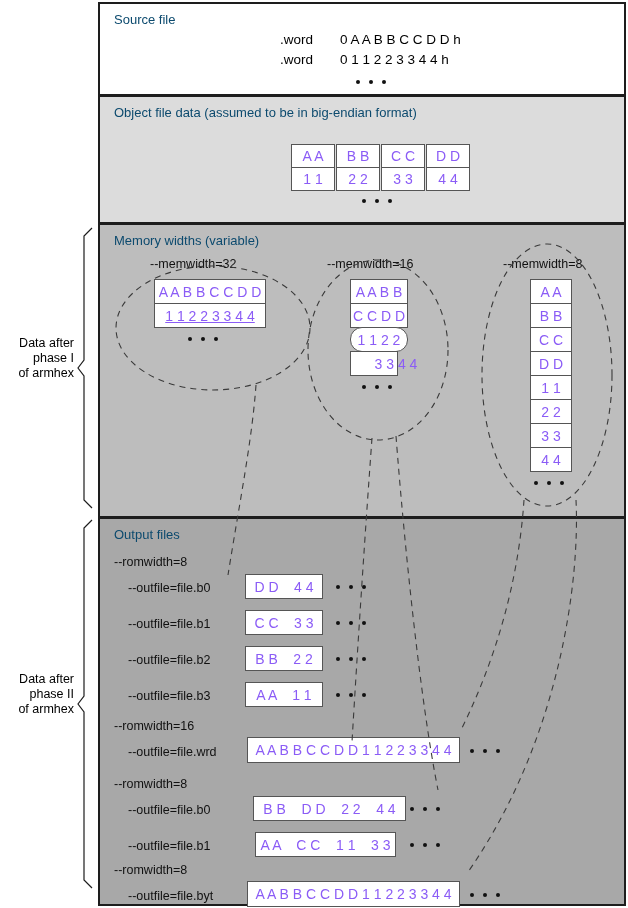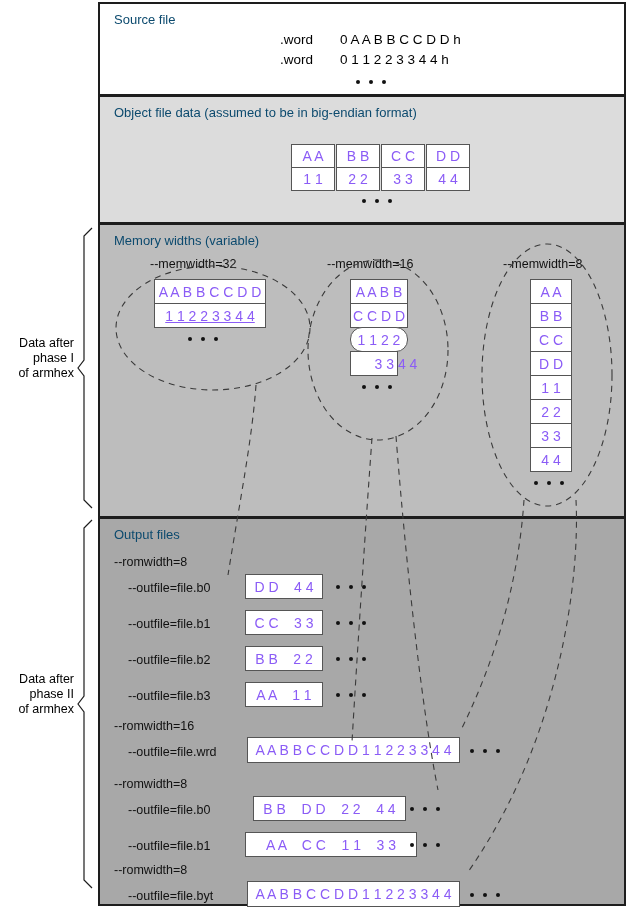--- a/index.html
+++ b/index.html
@@ -175,21 +175,21 @@
     <div class="lbl" style="left:14px;top:258px;">--romwidth=8</div>
     <div class="lbl" style="left:28px;top:284px;">--outfile=file.b0</div>
     <div class="cell" style="left:145px;top:277px;width:153px;height:25px;margin-left:8px;">B B    D D    2 2    4 4</div>
     <div class="dots" style="left:310px;top:288px;">
         <i></i>
         <i></i>
         <i></i>
       </div>
 
     <div class="lbl" style="left:28px;top:320px;">--outfile=file.b1</div>
-    <div class="cell" style="left:145px;top:313px;width:172px;height:25px;">A A    C C    1 1    3 3</div>
+    <div class="cell" style="left:155px;top:313px;width:141px;height:25px;">A A    C C    1 1    3 3</div>
     <div class="dots" style="left:310px;top:324px;">
         <i></i>
         <i></i>
         <i></i>
       </div>
 
     <div class="lbl" style="left:14px;top:344px;">--romwidth=8</div>
     <div class="lbl" style="left:28px;top:370px;">--outfile=file.byt</div>
     <div class="cell" style="left:147px;top:362px;width:213px;height:26px;">A A B B C C D D 1 1 2 2 3 3 4 4</div>
     <div class="dots" style="left:370px;top:374px;">

